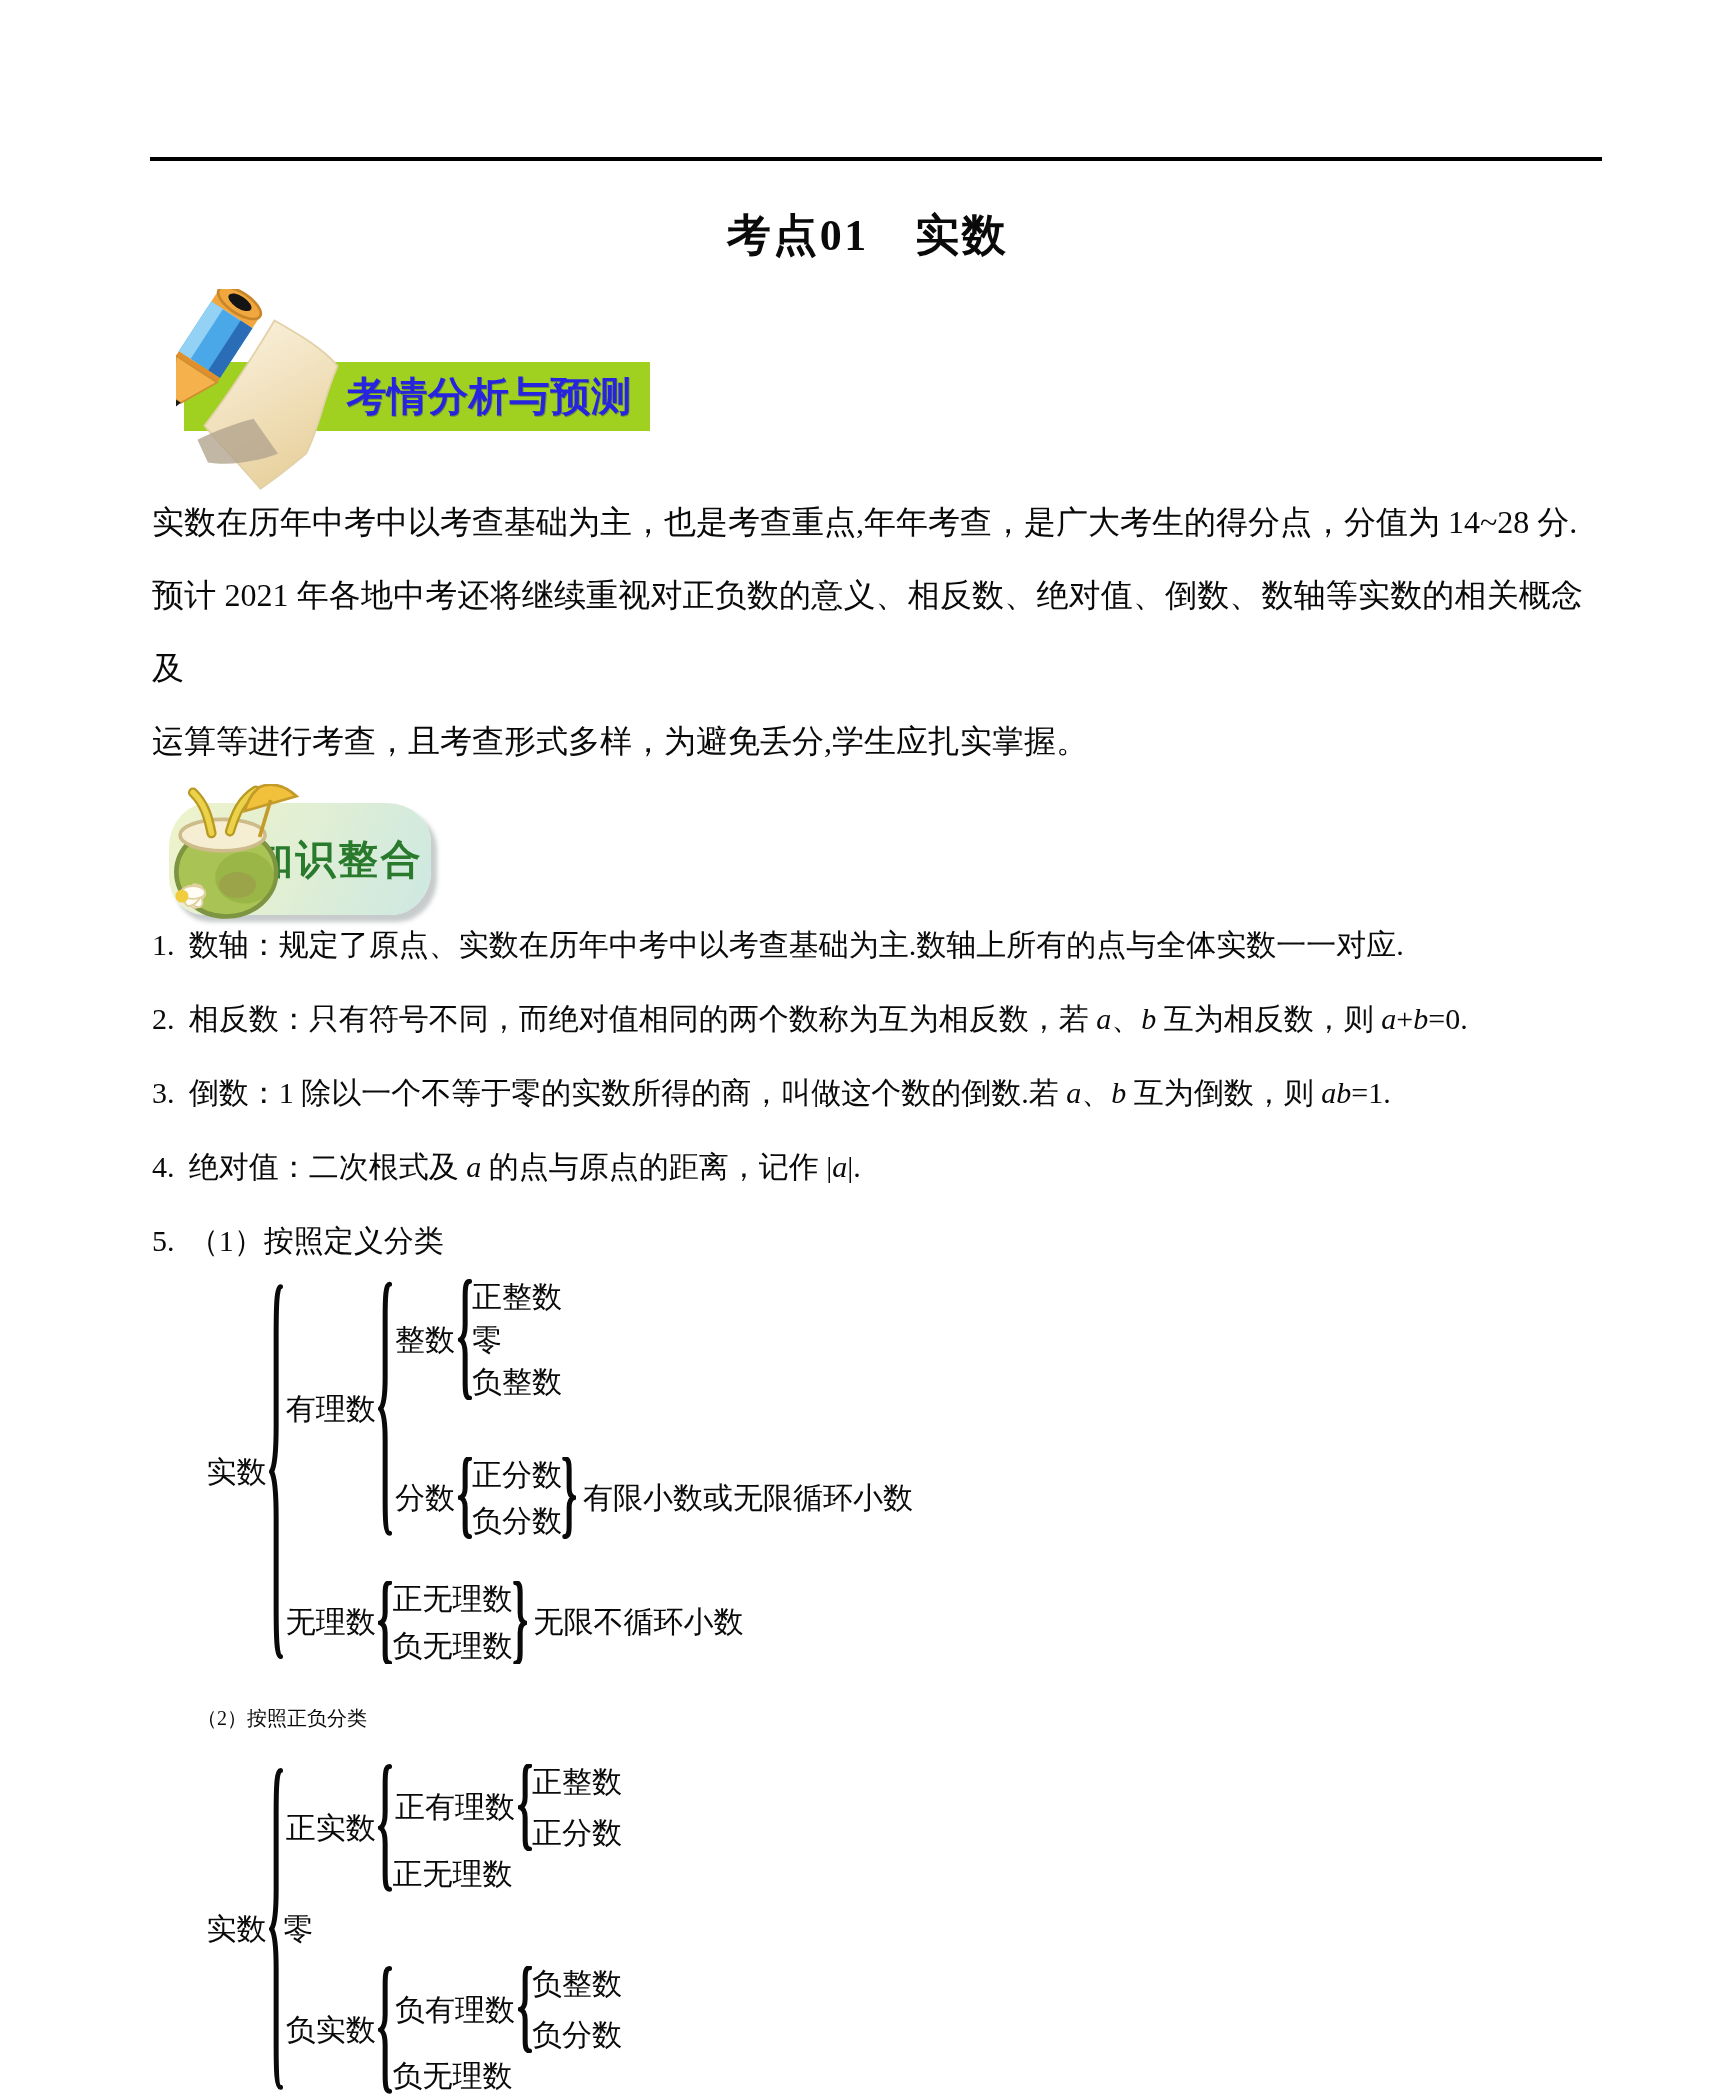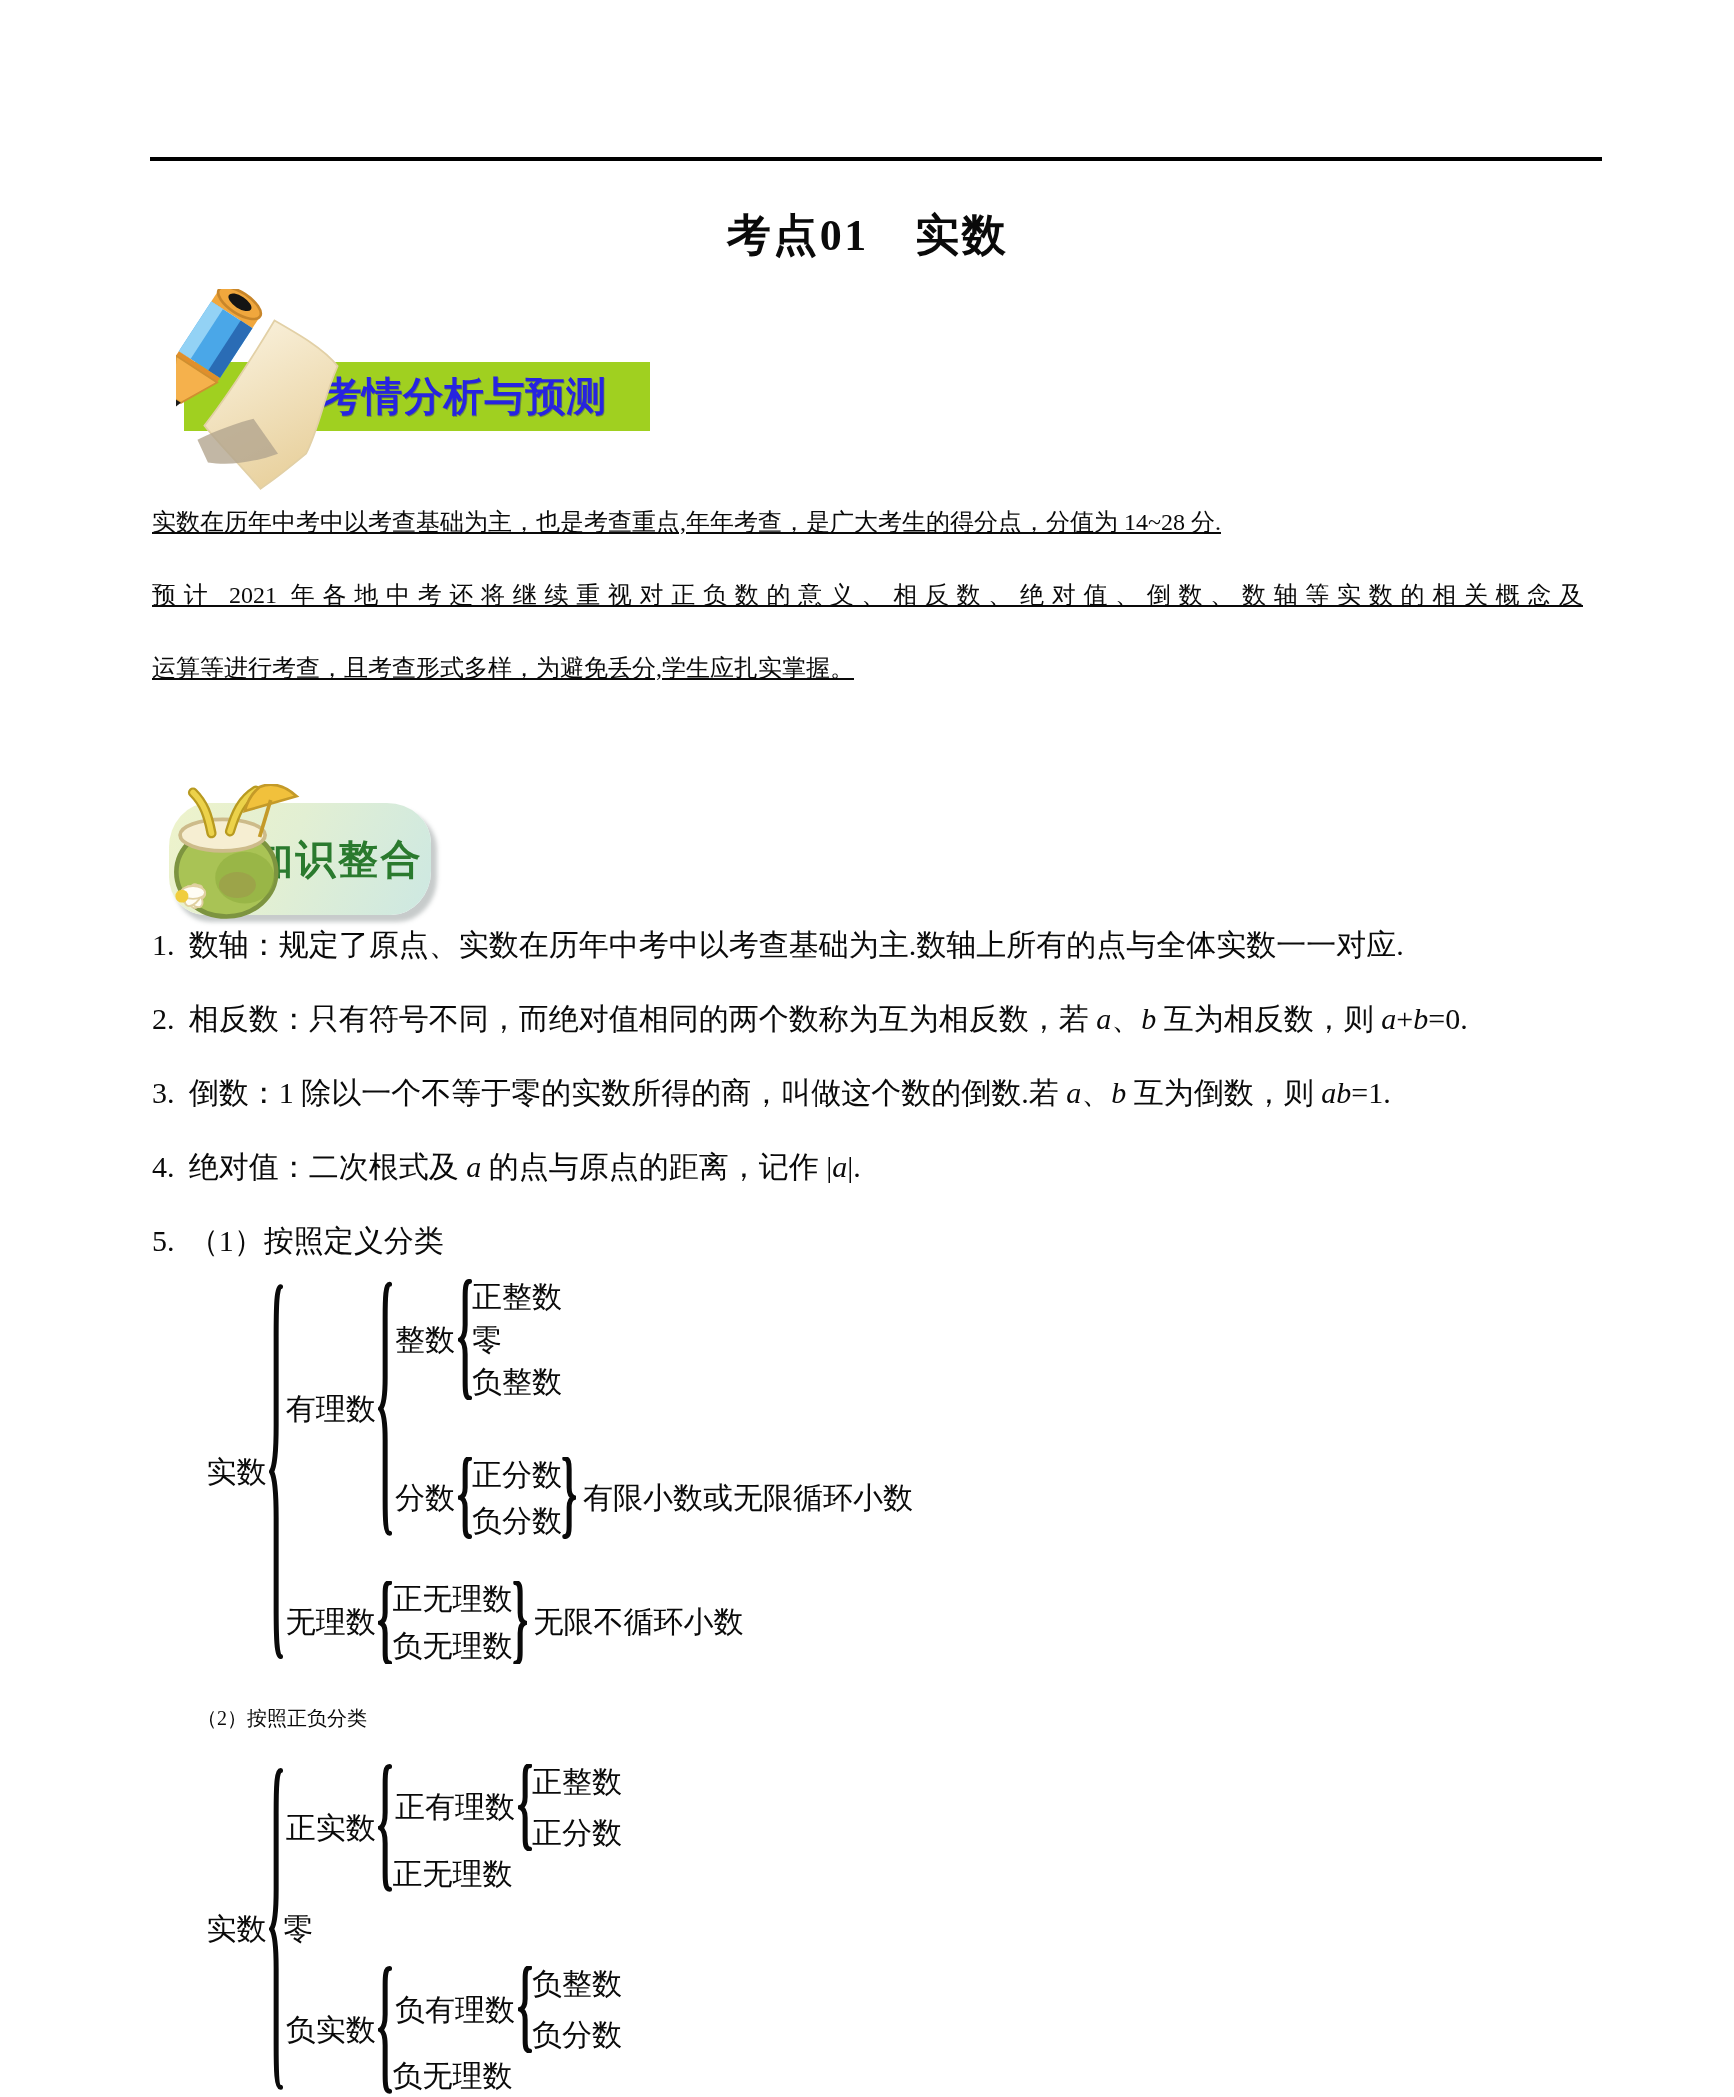--- a/index.html
+++ b/index.html
@@ -14,40 +14,40 @@
   .rule{position:absolute; left:150px; top:157px; width:1452px; height:3.8px; background:var(--rule,#000);}
 
   
   .title{position:absolute; left:0; top:206px; width:1735px; text-align:center;
          font-size:44px; font-weight:700; letter-spacing:2.5px;}
 
   
   .banner1{position:absolute; left:184px; top:362px; width:466px; height:69px;
            background:var(--banner1-bg,#a0d020);
            display:flex; align-items:center; justify-content:flex-end;
-           padding-right:43px; box-sizing:border-box; z-index:1;}
+           padding-right:18px; box-sizing:border-box; z-index:1;}
   .banner1-label{font-family:"Liberation Sans","DejaVu Sans",sans-serif;
                  font-size:40px; font-weight:700; letter-spacing:0.8px;
                  color:var(--banner1-text,#2724e0);
                  text-shadow:0.8px 0.8px 0 rgba(20,20,120,0.35);}
   .icon-pencil{position:absolute; left:176px; top:289px; width:176px; height:212px; z-index:2;}
 
   
   .banner2{position:absolute; left:169px; top:803px; width:262px; height:112px;
            border-radius:40px 44px 40px 36px / 44px 40px 44px 38px;
            background:linear-gradient(115deg,#eef3cb 0%,#e2efd3 45%,#cde8e2 100%);
            box-shadow:5.9px 6.7px 4.2px rgba(130,140,140,0.45);
            display:flex; align-items:center; z-index:1;}
   .banner2-label{margin-left:84px; font-size:40px; font-weight:700; letter-spacing:2.5px;
                  color:var(--banner2-text,#2a7a2e);}
   .icon-coconut{position:absolute; left:156px; top:784px; width:185px; height:141px; z-index:2;}
 
   
   .para{position:absolute; left:152px; top:486px; width:1431px;
-        font-size:24px; line-height:73px;text-decoration:underline;}
+        font-size:32px; line-height:73px;}
   .para .jl{text-align:justify; text-align-last:justify;}
 
   
   .items{position:absolute; left:152px; top:908px; width:1519px;
          font-size:30px; line-height:74px; white-space:nowrap;}
   .marker{margin-right:14.3px;}
 
   
   .diagram{position:absolute; font-size:30px; line-height:36px; white-space:nowrap;}
   .d1{left:204px; top:1279px;}

